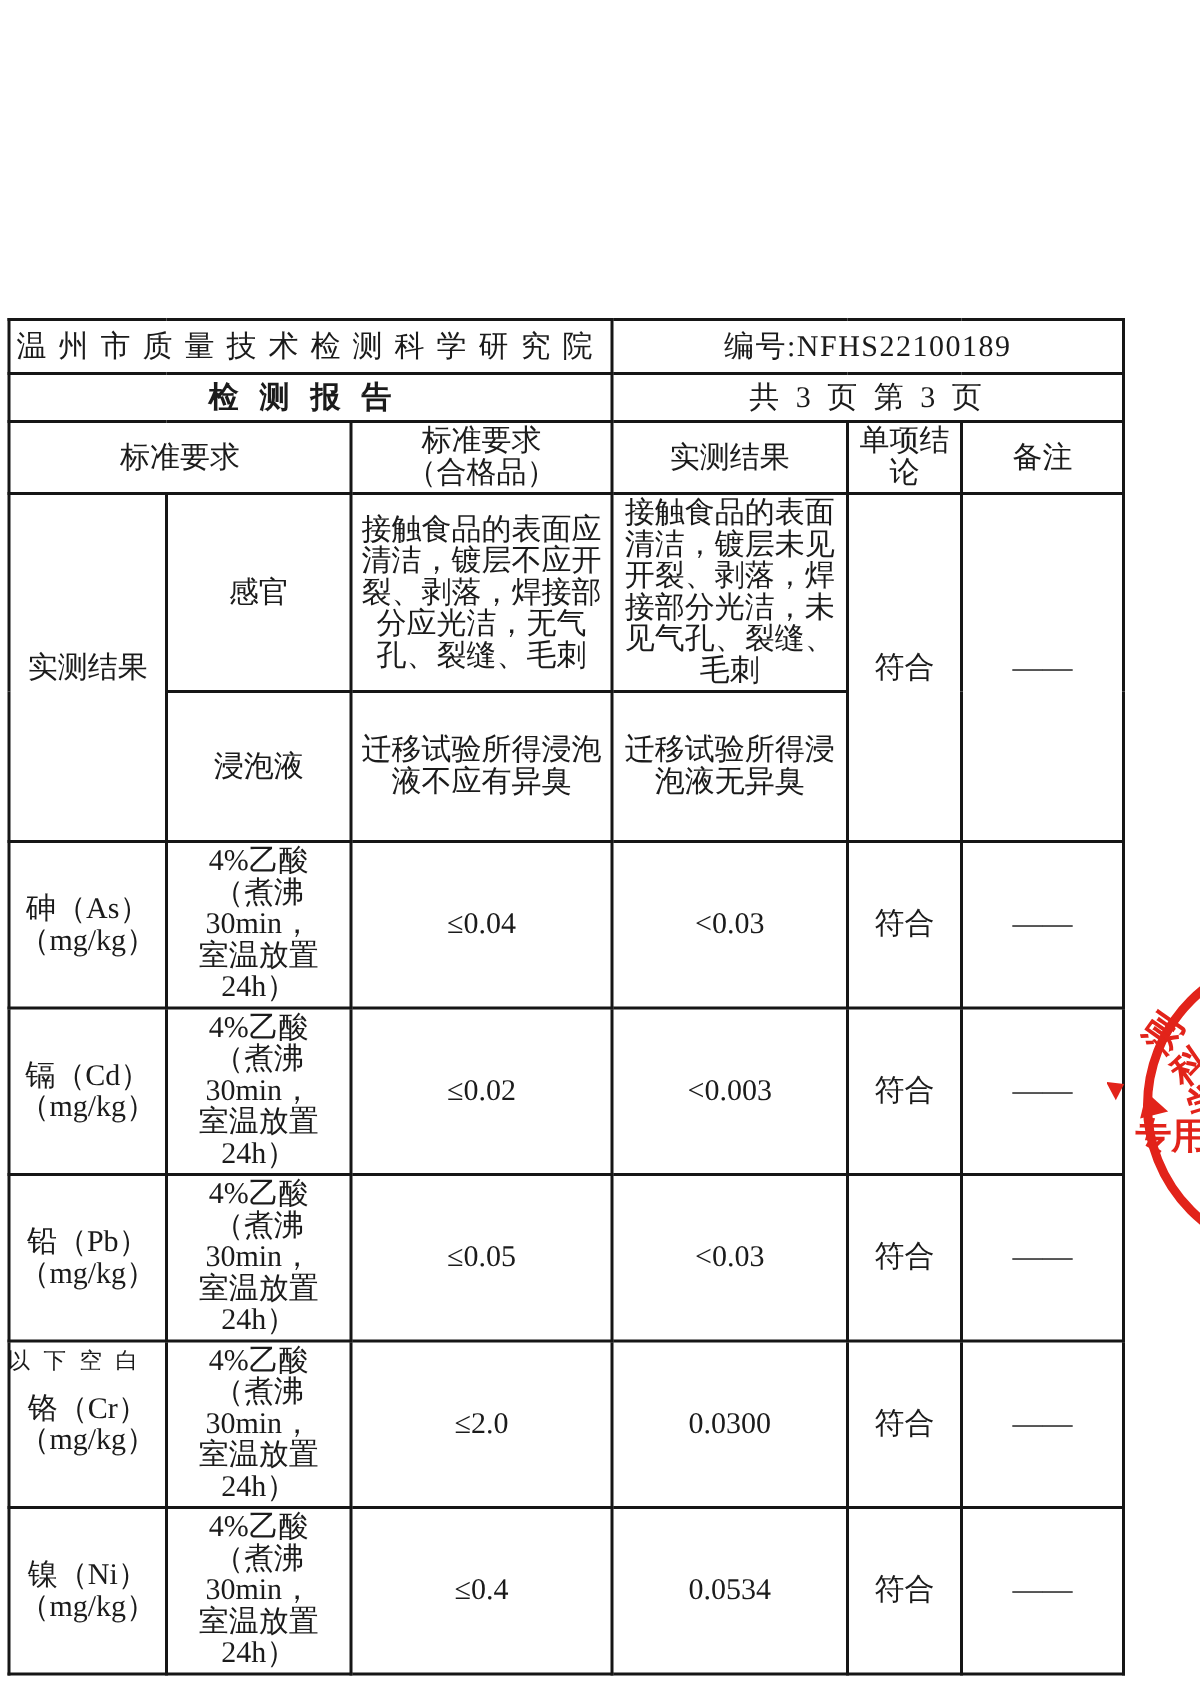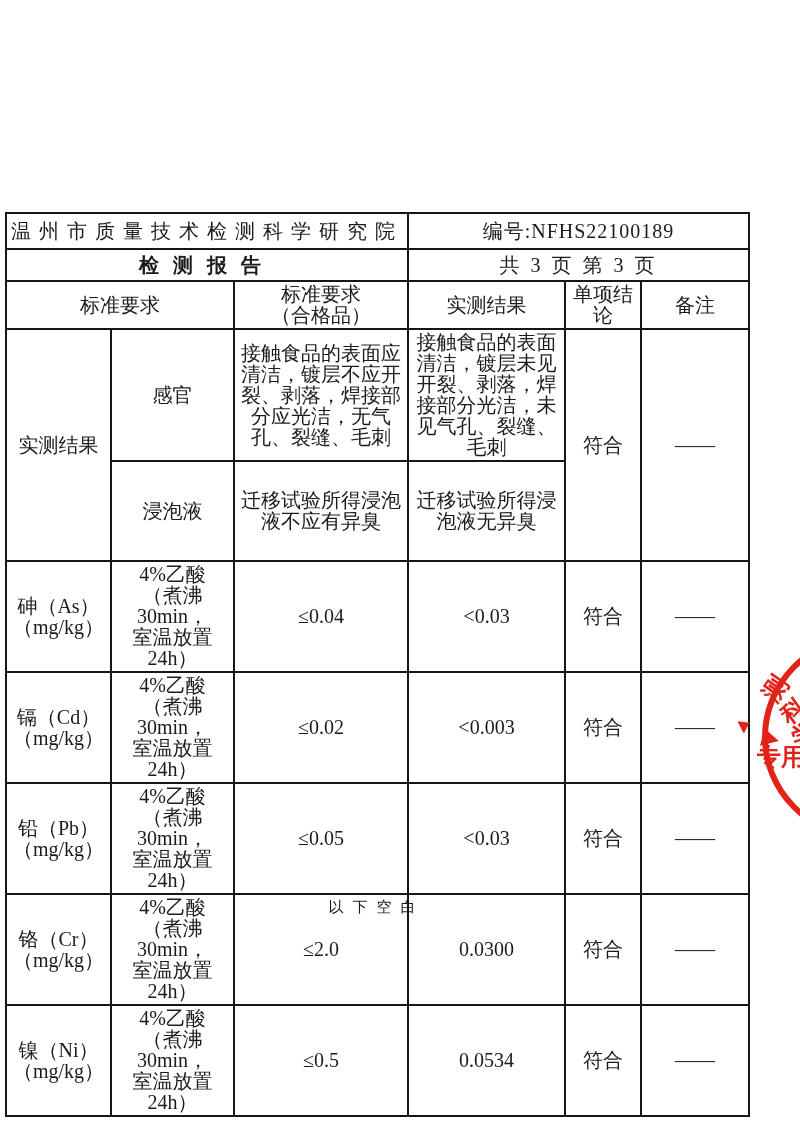--- a/index.html
+++ b/index.html
@@ -22,21 +22,21 @@
   }
   td.long{text-align:left;padding:3px 6px;font-size:15.5px;line-height:21px;}
   td.limit{text-align:left;padding-left:6px;font-size:16px;}
   .institute{letter-spacing:8px;font-size:16px;}
   .report-no{letter-spacing:1px;}
   .report-title{letter-spacing:14px;font-size:17px;font-weight:bold;}
   .pagination{letter-spacing:3px;}
   .hdr{font-size:16px;}
   .below-note{
     position:absolute;left:5px;top:898px;width:743px;
-    text-align:center;font-size:15px;letter-spacing:9px;color:#1b1b1b;
+    font-size:15px;letter-spacing:9px;color:#1b1b1b;
   }
   
   .stamp{
     position:absolute;left:738px;top:628px;width:62px;height:215px;
     overflow:hidden;pointer-events:none;
   }
   .stamp-circle{
     position:absolute;left:24px;top:7px;width:192px;height:192px;
     border:6px solid var(--seal);border-radius:50%;
   }
@@ -177,21 +177,21 @@
       <tr style="height:70px">
         <td>
           <div>镍（Ni）</div>
           <div>（mg/kg）</div>
         </td>
         <td>
           <div>4%乙酸</div>
           <div>（煮沸30min，</div>
           <div>室温放置24h）</div>
         </td>
-        <td class="limit">≤0.5</td>
+        <td class="limit">≤0.4</td>
         <td>0.0534</td>
         <td>符合</td>
         <td>——</td>
       </tr>
     </tbody>
   </table>
 
   <div class="below-note">以下空白</div>
 
   <div class="stamp">

